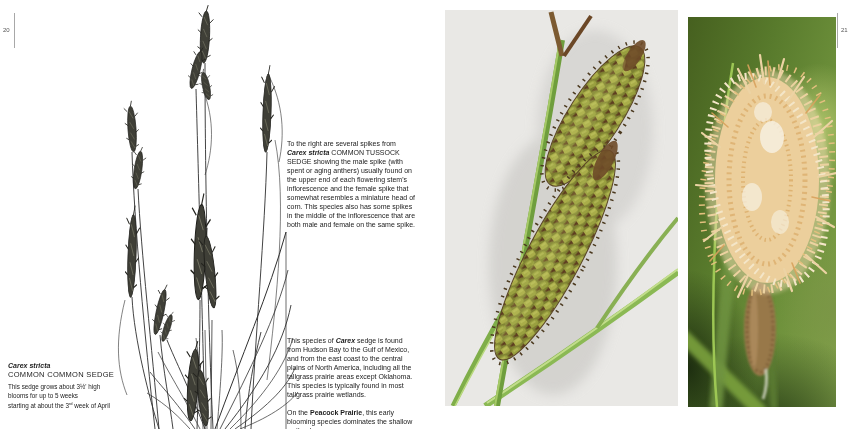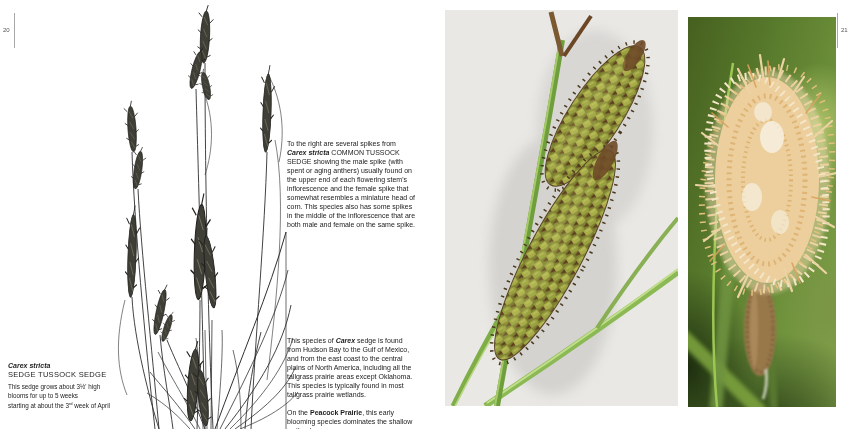--- a/index.html
+++ b/index.html
@@ -109,21 +109,21 @@
       <use href="#spk" transform="translate(112 328) rotate(18) scale(0.7 0.54)"></use>
       <use href="#spk" transform="translate(145 252) rotate(2) scale(1.25 1.83)"></use>
       <use href="#spk" transform="translate(155 272) rotate(-6) scale(1.05 1.38)"></use>
       <use href="#spk" transform="translate(138 385) rotate(4) scale(1.15 1.38)"></use>
       <use href="#spk" transform="translate(148 398) rotate(-6) scale(1 1.08)"></use>
     </svg>
   </div>
 
   <div class="caption">
     <div class="species">Carex stricta</div>
-    <div class="common">SEDGE TUSSOCK SEDGE</div>
+    <div class="common">COMMON COMMON SEDGE</div>
     <div class="desc">
       <div><span>This sedge grows about 3½' high</span></div>
       <div><span>blooms for up to 5 weeks</span></div>
       <div><span>starting at about the 3</span><span class="run-sup">rd</span><span> week of April</span></div>
     </div>
   </div>
 
   <div class="textcol" id="textcol-top"><span>To the right are several spikes from </span><span class="run-bi">Carex stricta</span><span> COMMON TUSSOCK SEDGE showing the male spike (with spent or aging anthers) usually found on the upper end of each flowering stem's inflorescence and the female spike that somewhat resembles a miniature head of corn. This species also has some spikes in the middle of the inflorescence that are both male and female on the same spike.</span></div>
   <div class="textcol" id="textcol-bottom">
     <div class="para"><span>This species of </span><span class="run-bi">Carex</span><span> sedge is found from Hudson Bay to the Gulf of Mexico, and from the east coast to the central plains of North America, including all the tallgrass prairie areas except Oklahoma. This species is typically found in most tallgrass prairie wetlands.</span></div>

